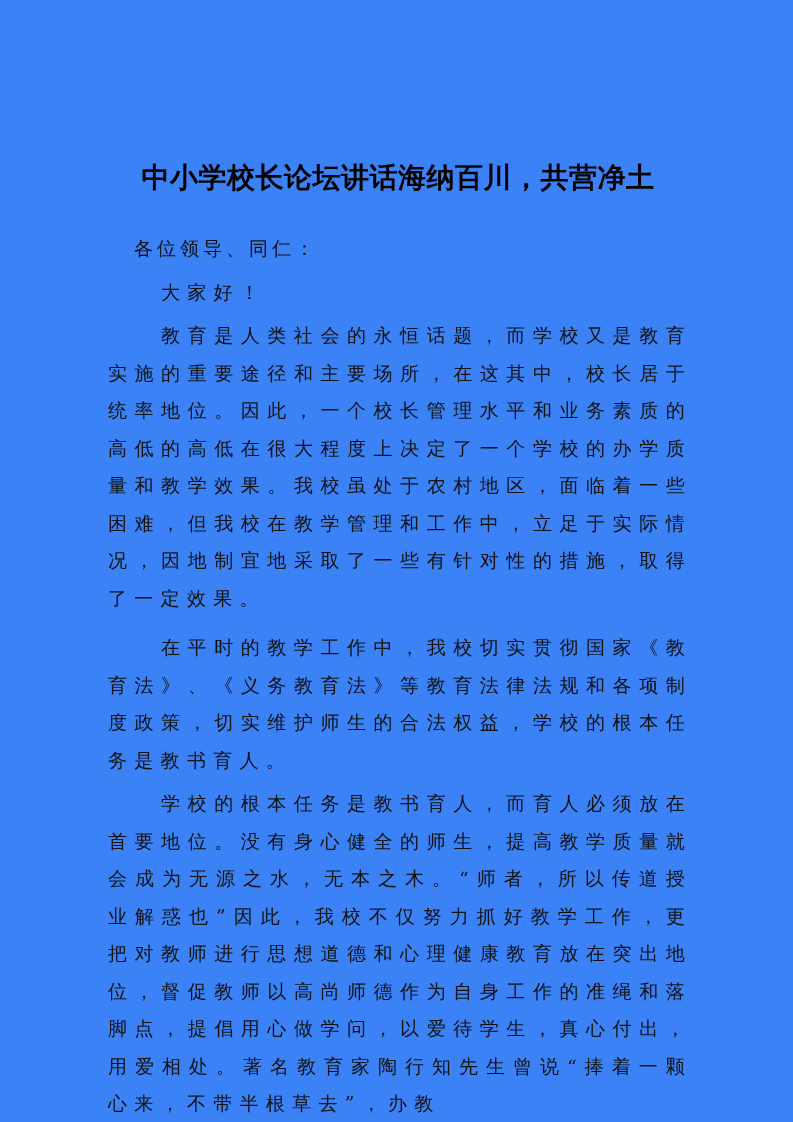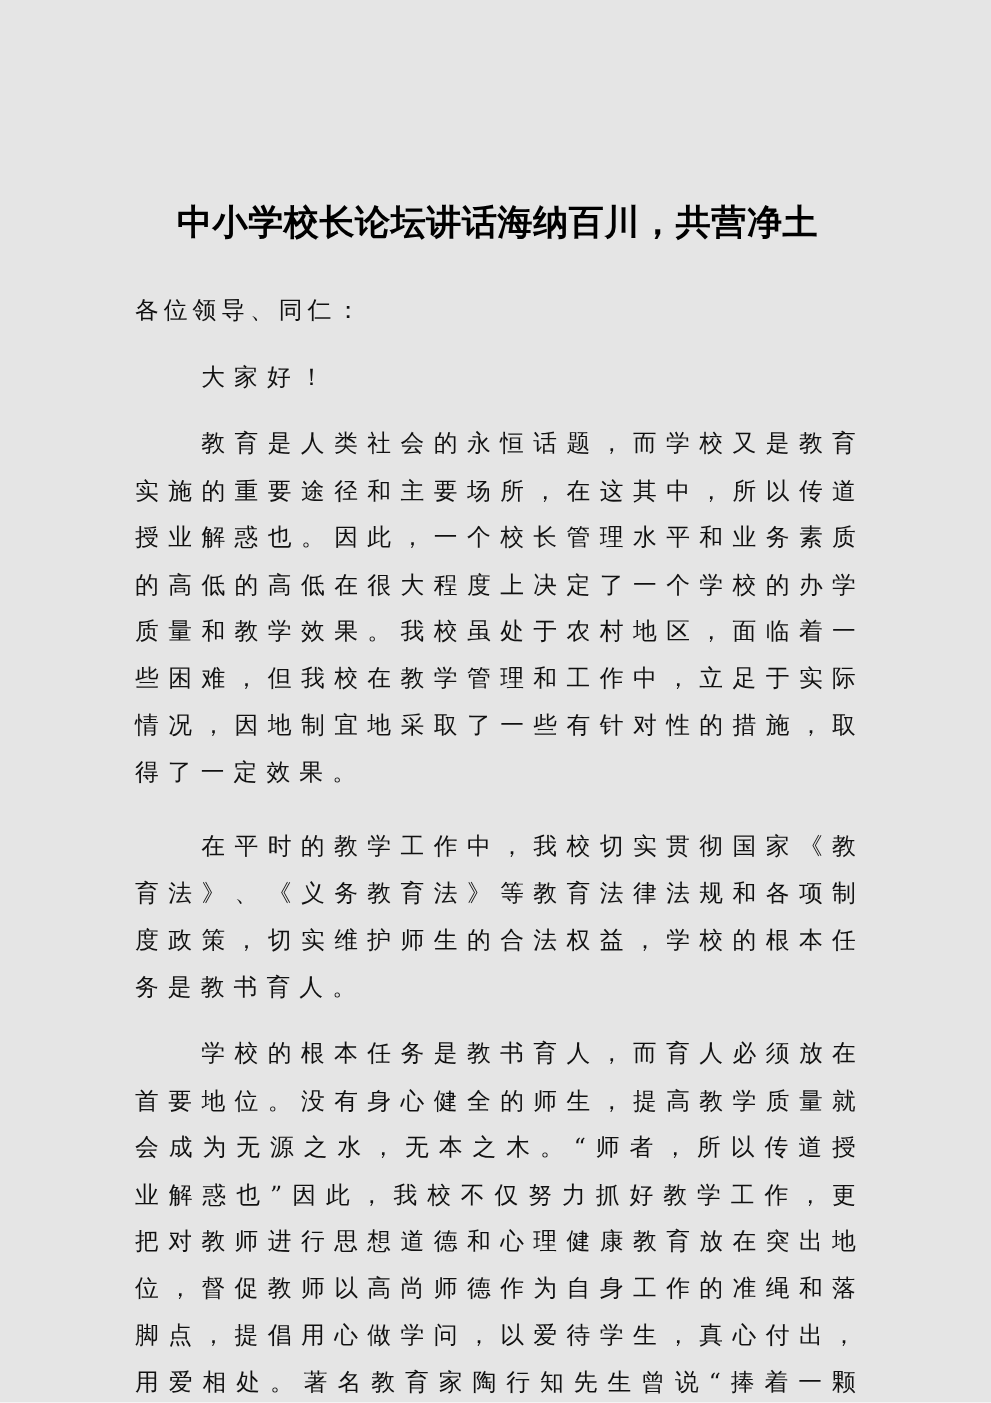--- a/index.html
+++ b/index.html
@@ -1,49 +1,49 @@
 <!DOCTYPE html>
 <html><head>
   <meta charset="utf-8">
   <style>
     html, body { margin: 0; padding: 0; background: #ffffff; }
     body { width: 793px; height: 1122px; position: relative; overflow: hidden; }
     .page {
-      position: absolute; left: 0; top: 0; width: 793px; height: 1122px; background: #e5e5e5;
+      position: absolute; left: 0; top: 0; width: 793px; height: 1122px; background: #3b82f6;
     }
     .title {
       position: absolute; left: 108px; top: 158px; width: 580px;
       font-family: "DejaVu Sans", sans-serif; font-weight: bold;
       font-size: 28px; line-height: 40px; color: #000; white-space: nowrap;
       letter-spacing: 0.5px; text-align: center;
     }
     .body {
       position: absolute; left: 108px; top: 230px; width: 584px;
       font-family: "DejaVu Serif", serif; font-size: 19px; color: #111;
     }
     .p {
       margin: 0; line-height: 37.5px; letter-spacing: 7.3px;
       text-align: justify; word-break: break-all;
     }
-    .p.indent { text-indent: 53px; margin-top: 10px; }
-    .p.salutation { letter-spacing: 4px; }
+    .p.indent { text-indent: 53px; }
+    .p.salutation { letter-spacing: 4px; margin-left: 26px; }
     .p.heading { font-family: "DejaVu Sans", sans-serif; letter-spacing: 4px; }
     .gap { height: 6px; }
   </style>
 </head>
 <body>
 
 <div class="page">
   <div class="title">中小学校长论坛讲话海纳百川，共营净土</div>
 
   <div class="body">
     <p class="p salutation">各位领导、同仁：</p>
     <div class="gap"></div>
     <p class="p indent">大家好！</p>
     <div class="gap"></div>
-    <p class="p indent">教育是人类社会的永恒话题，而学校又是教育实施的重要途径和主要场所，在这其中，所以传道授业解惑也。因此，一个校长管理水平和业务素质的高低的高低在很大程度上决定了一个学校的办学质量和教学效果。我校虽处于农村地区，面临着一些困难，但我校在教学管理和工作中，立足于实际情况，因地制宜地采取了一些有针对性的措施，取得了一定效果。</p>
+    <p class="p indent">教育是人类社会的永恒话题，而学校又是教育实施的重要途径和主要场所，在这其中，校长居于统率地位。因此，一个校长管理水平和业务素质的高低的高低在很大程度上决定了一个学校的办学质量和教学效果。我校虽处于农村地区，面临着一些困难，但我校在教学管理和工作中，立足于实际情况，因地制宜地采取了一些有针对性的措施，取得了一定效果。</p>
     <div class="gap"></div>
     <div class="gap"></div>
     <p class="p indent">在平时的教学工作中，我校切实贯彻国家《教育法》、《义务教育法》等教育法律法规和各项制度政策，切实维护师生的合法权益，学校的根本任务是教书育人。</p>
     <div class="gap"></div>
     <p class="p indent">学校的根本任务是教书育人，而育人必须放在首要地位。没有身心健全的师生，提高教学质量就会成为无源之水，无本之木。“师者，所以传道授业解惑也”因此，我校不仅努力抓好教学工作，更把对教师进行思想道德和心理健康教育放在突出地位，督促教师以高尚师德作为自身工作的准绳和落脚点，提倡用心做学问，以爱待学生，真心付出，用爱相处。著名教育家陶行知先生曾说“捧着一颗心来，不带半根草去”，办教</p>
   </div>
 </div>
 
 </body></html>

